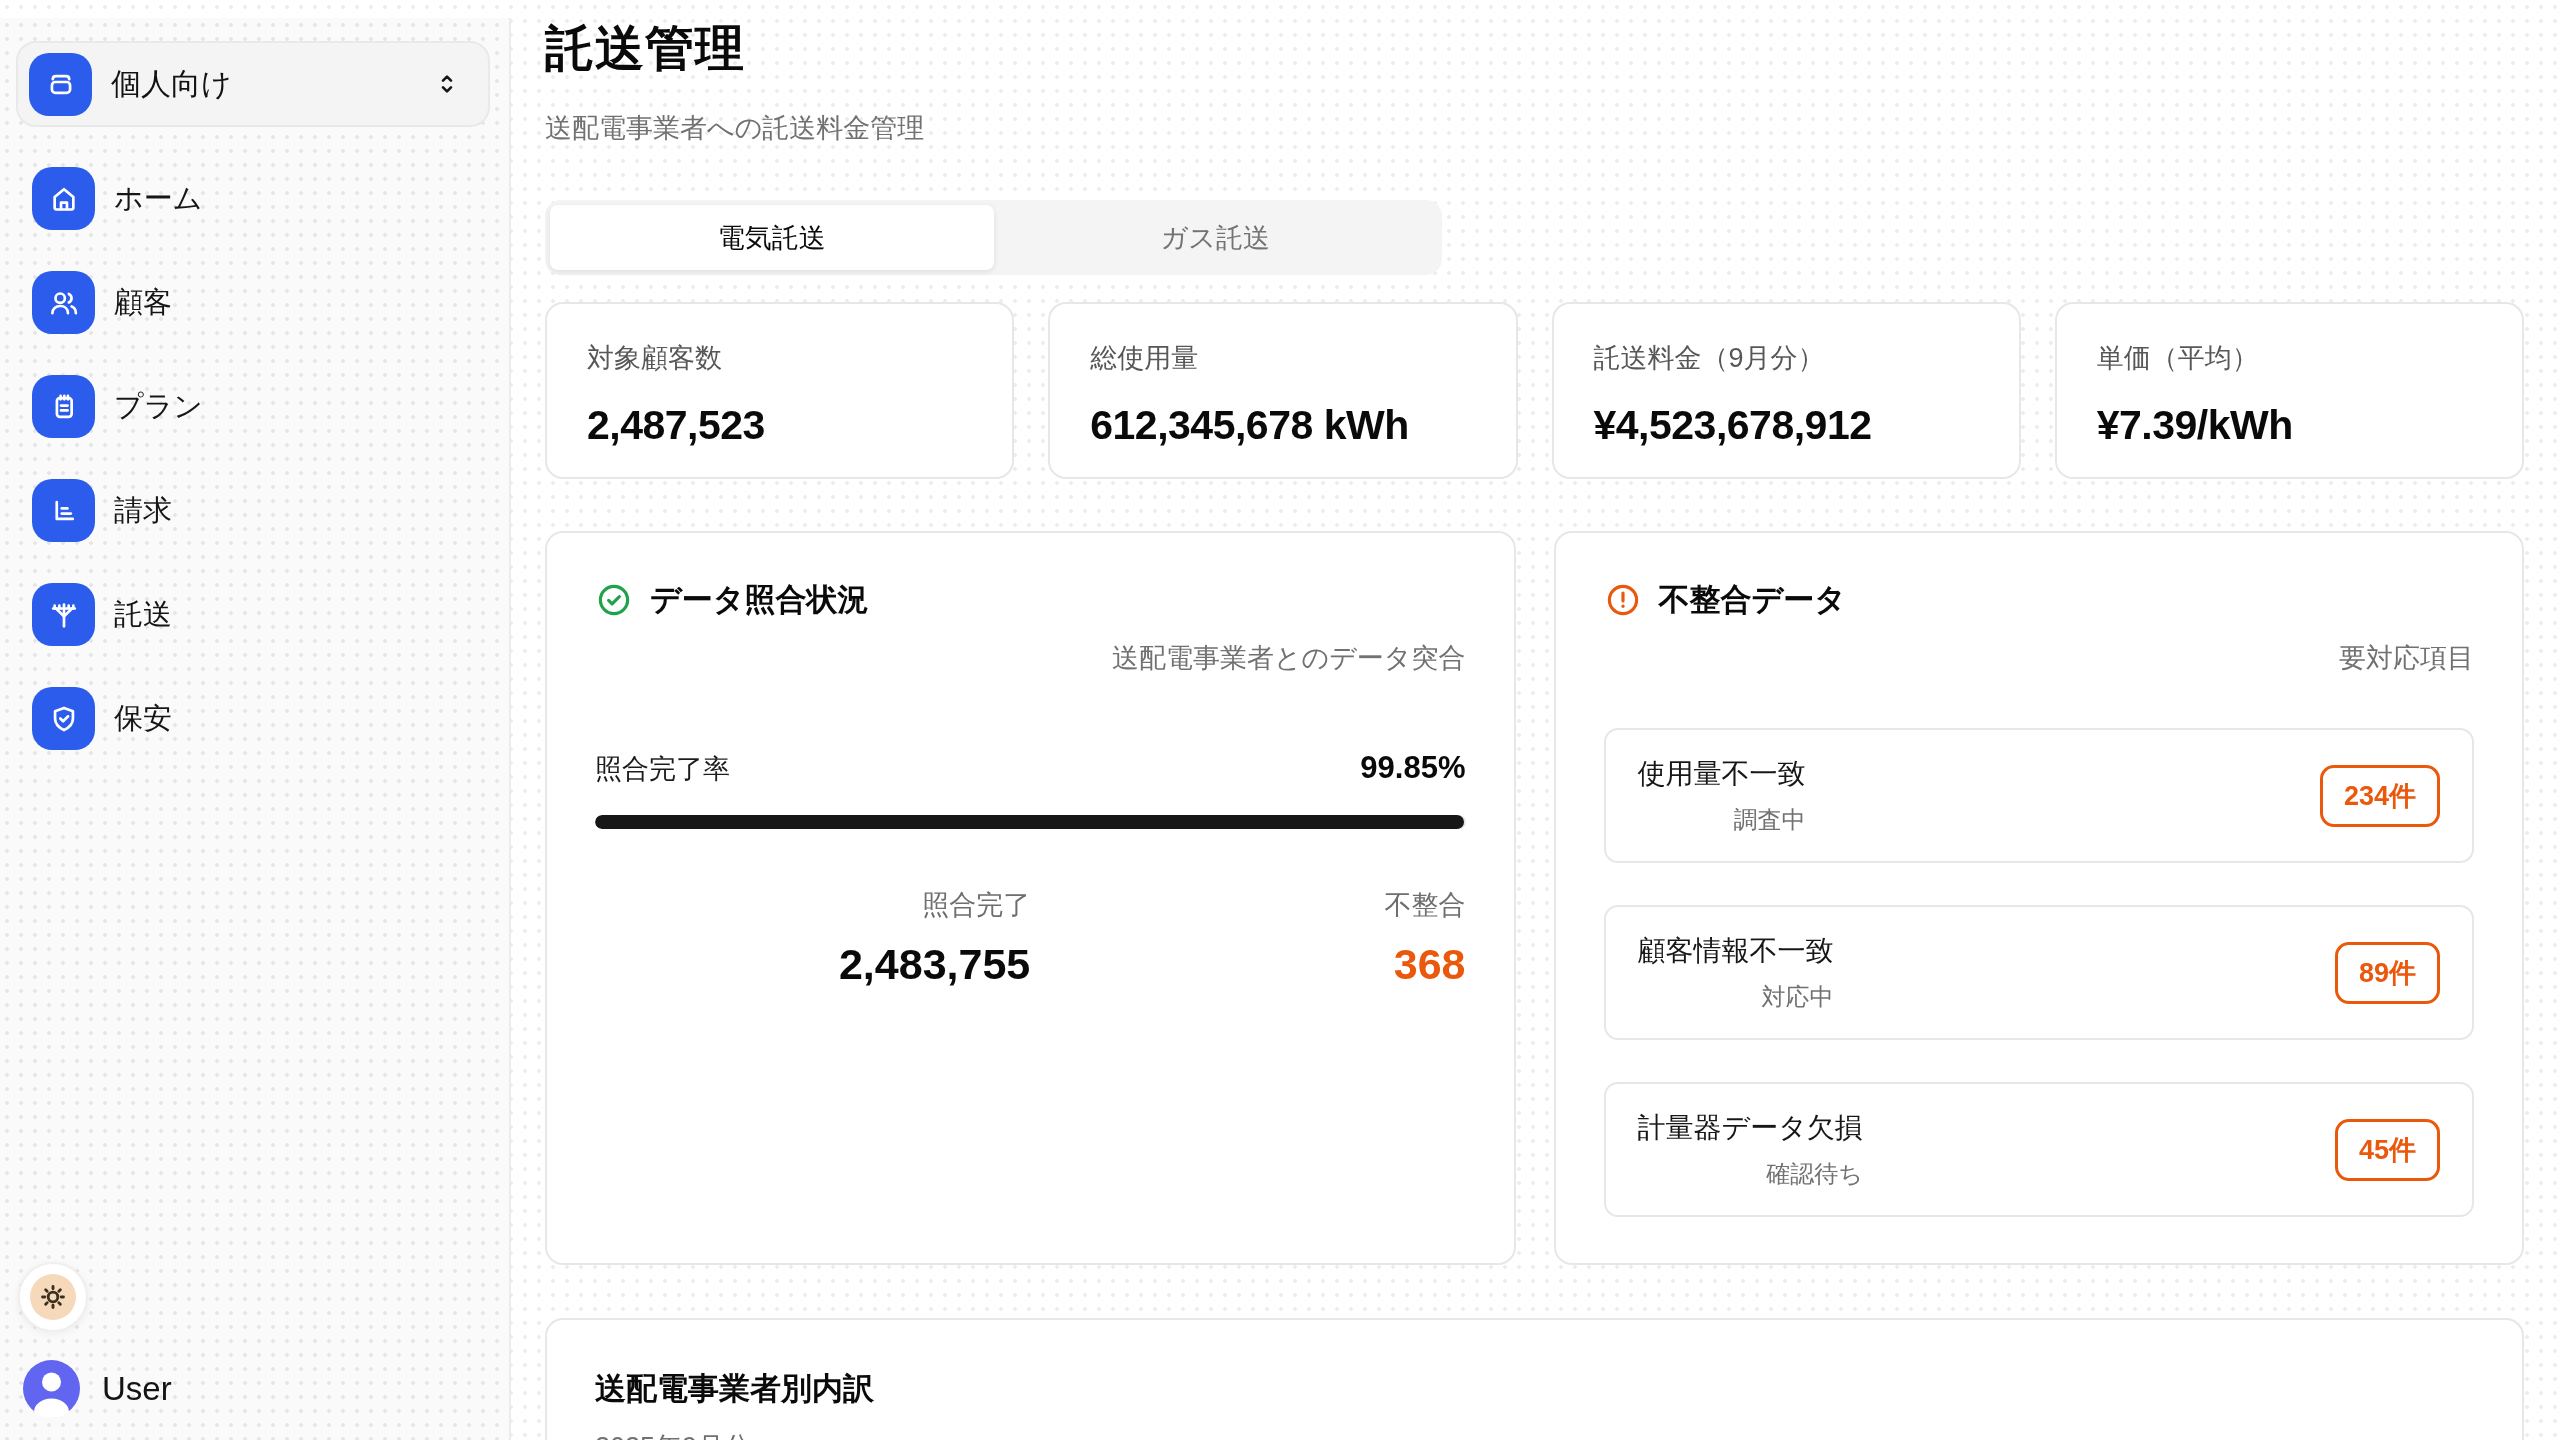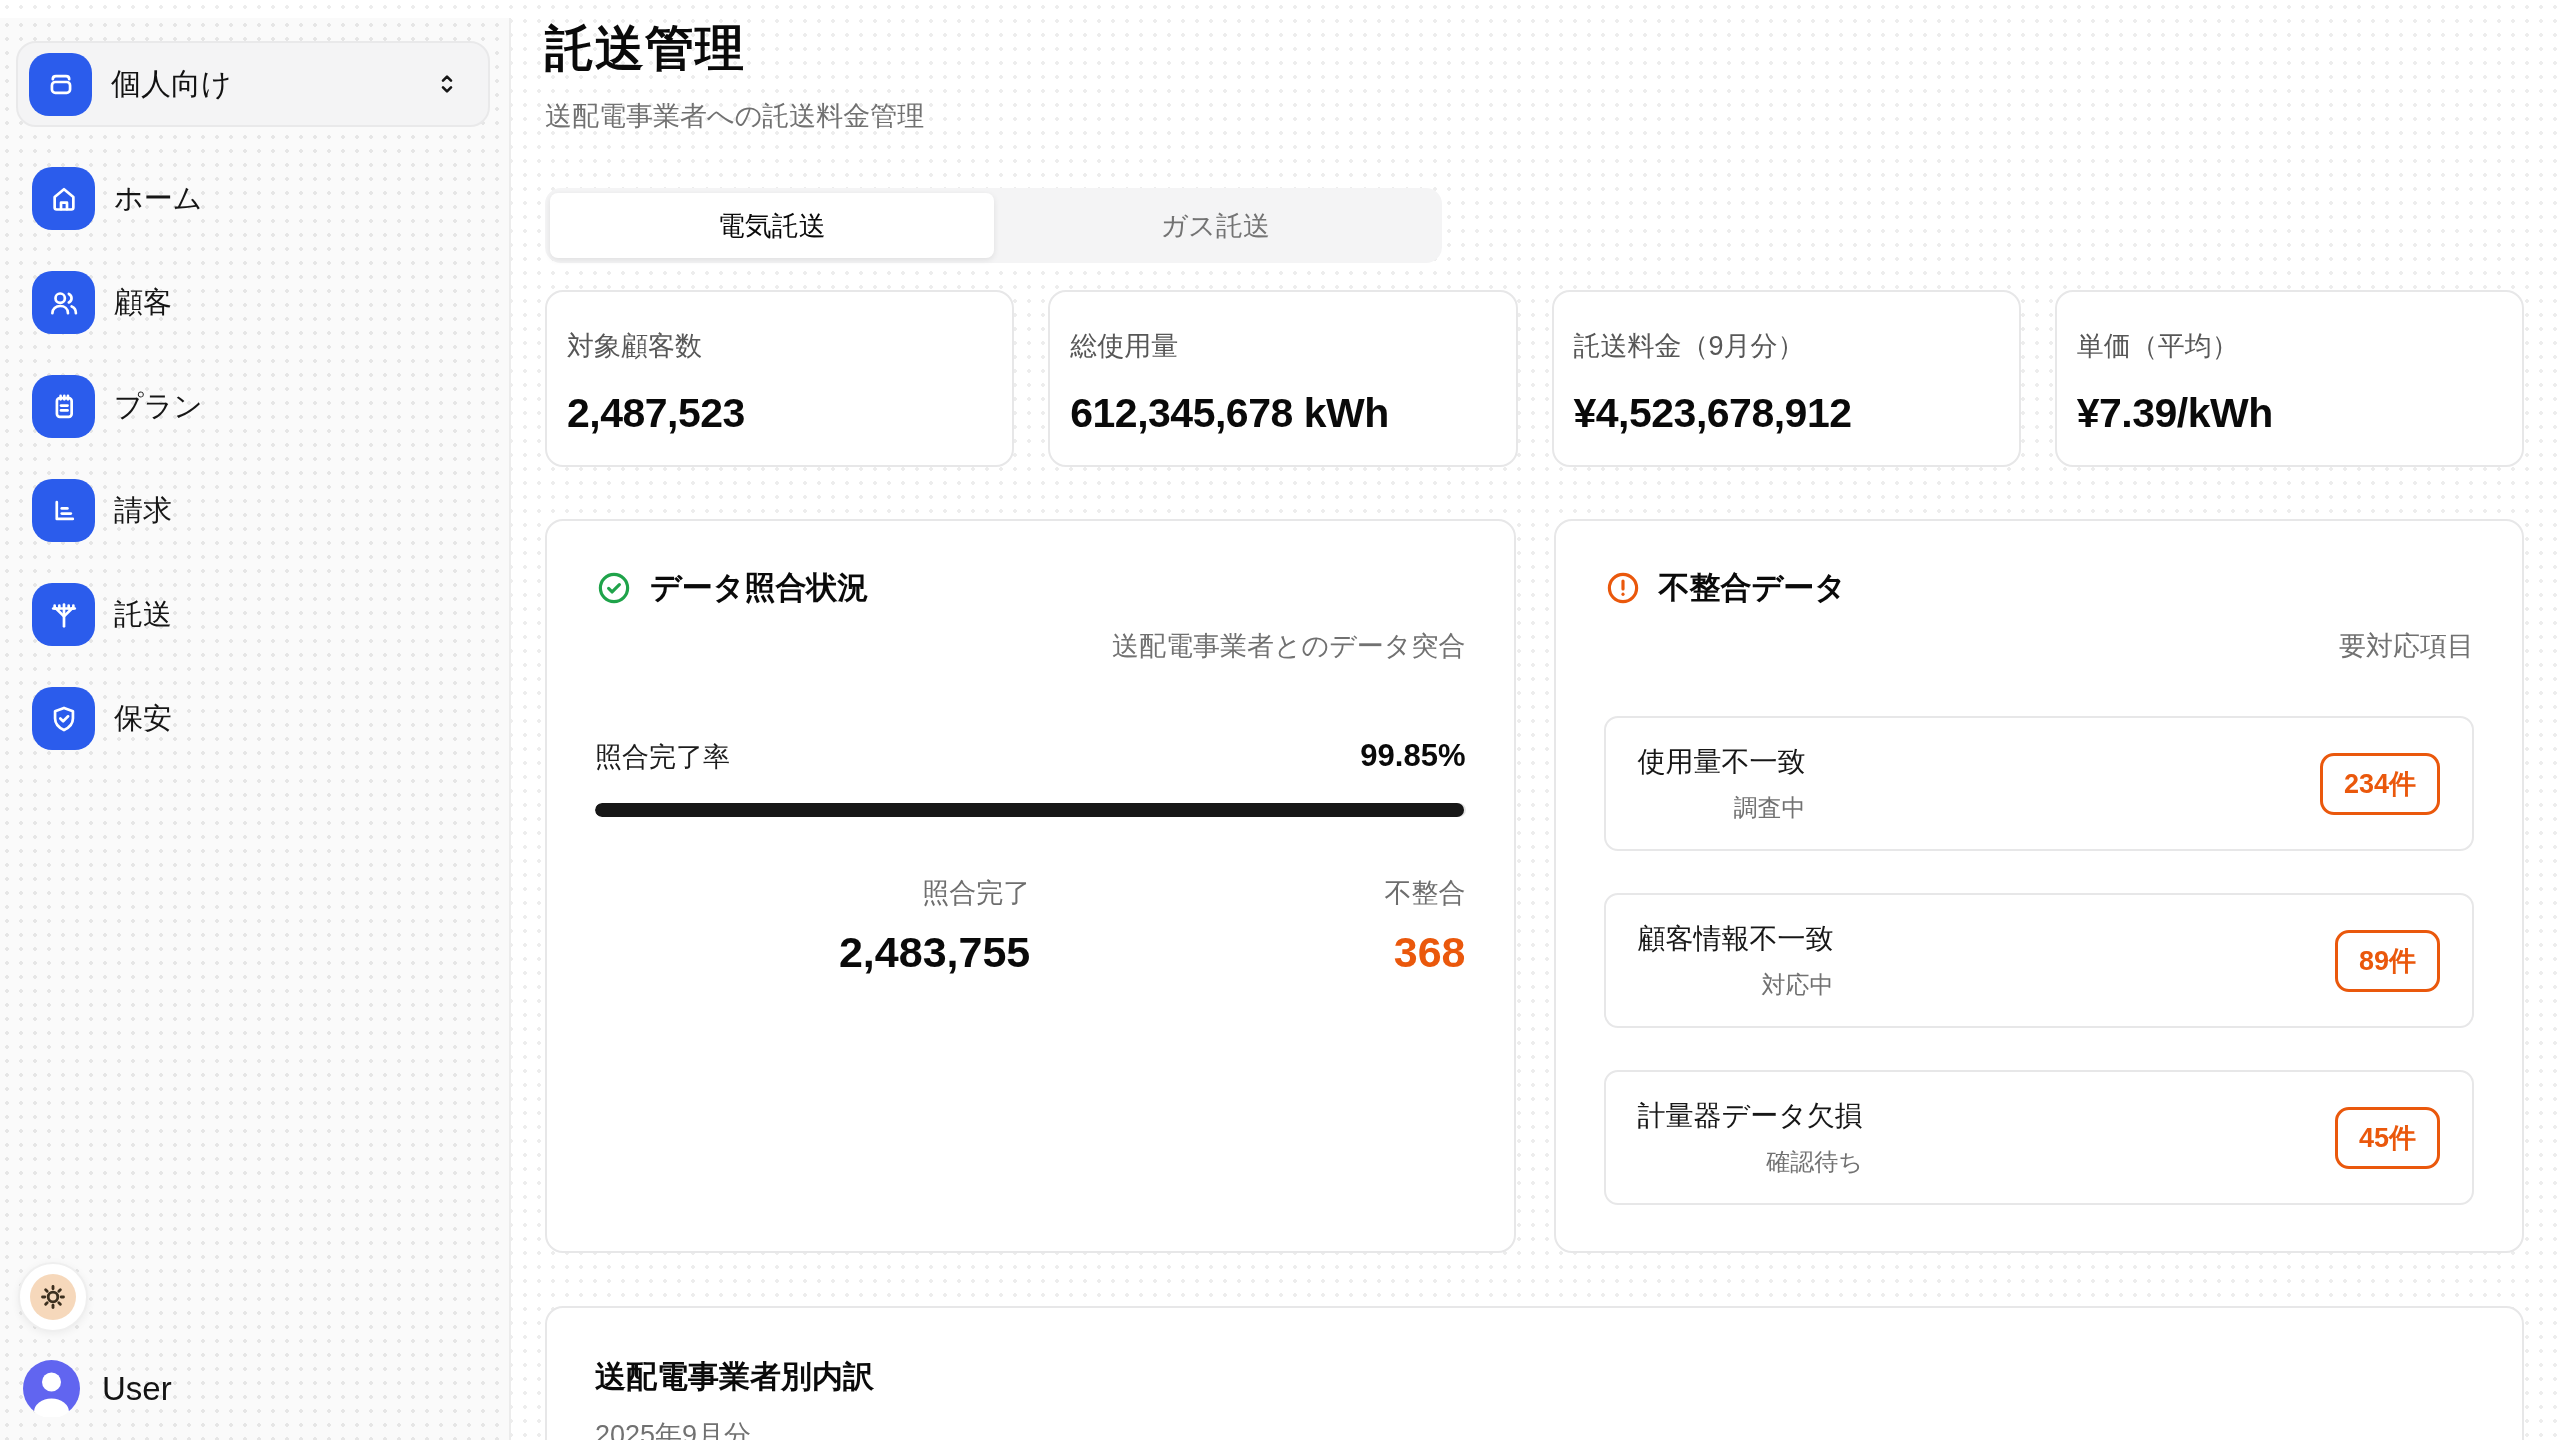--- a/index.html
+++ b/index.html
@@ -48,31 +48,31 @@
     border:2px solid #efefef; box-shadow:0 2px 8px rgba(0,0,0,.06);
     display:grid; place-items:center; cursor:pointer; margin-bottom:28px;
   }
   .sun-bg{width:46px; height:46px; border-radius:50%; background:#f6d8bb; display:grid; place-items:center;}
   .user-row{display:flex; align-items:center; gap:22px; padding-left:5px; cursor:pointer; width:max-content;}
   .user-row .label{font-size:33px; color:#141414;}
 
   
   .main{position:absolute; left:513px; top:0; right:0; bottom:0; padding:16px 36px 0 32px;}
   .page-title{font-size:49px; font-weight:700; letter-spacing:1px;}
-  .page-subtitle{margin-top:16px; font-size:27px; color:var(--muted);}
+  .page-subtitle{margin-top:28px; font-size:27px; color:var(--muted);}
 
   .tabs{
     margin-top:54px; width:897px; height:75px; background:#f4f4f5;
     border-radius:16px; padding:5px; display:grid; grid-template-columns:1fr 1fr;
   }
   .tab{border-radius:8px; display:grid; place-items:center; font-size:27px; color:#737373; cursor:pointer;}
   .tab.active{background:#fff; color:#0a0a0a; font-weight:500; box-shadow:0 2px 6px rgba(0,0,0,.09);}
 
   .stats{margin-top:27px; display:grid; grid-template-columns:repeat(4,1fr); gap:34px;}
-  .stat-card{background:#fff; border:2px solid var(--border); border-radius:18px; padding:36px 20px; height:177px;}
+  .stat-card{background:#fff; border:2px solid var(--border); border-radius:18px; padding:36px 40px; height:177px;}
   .stat-label{font-size:27px; color:#575757;}
   .stat-value{margin-top:26px; font-size:41px; font-weight:700; letter-spacing:-0.5px;}
 
   .panels{margin-top:52px; display:grid; grid-template-columns:1fr 1fr; gap:38px;}
   .panel{background:#fff; border:2px solid var(--border); border-radius:18px; padding:46px 48px; min-height:657px;text-align:right;}
   .panel-header{display:flex; align-items:center; gap:17px; font-size:31px; font-weight:700;}
   .panel-sub{margin-top:19px; font-size:27px; color:var(--muted);}
 
   .rate-row{margin-top:74px; display:flex; justify-content:space-between; align-items:baseline;}
   .rate-label{font-size:27px; color:#1c1c1c;}

